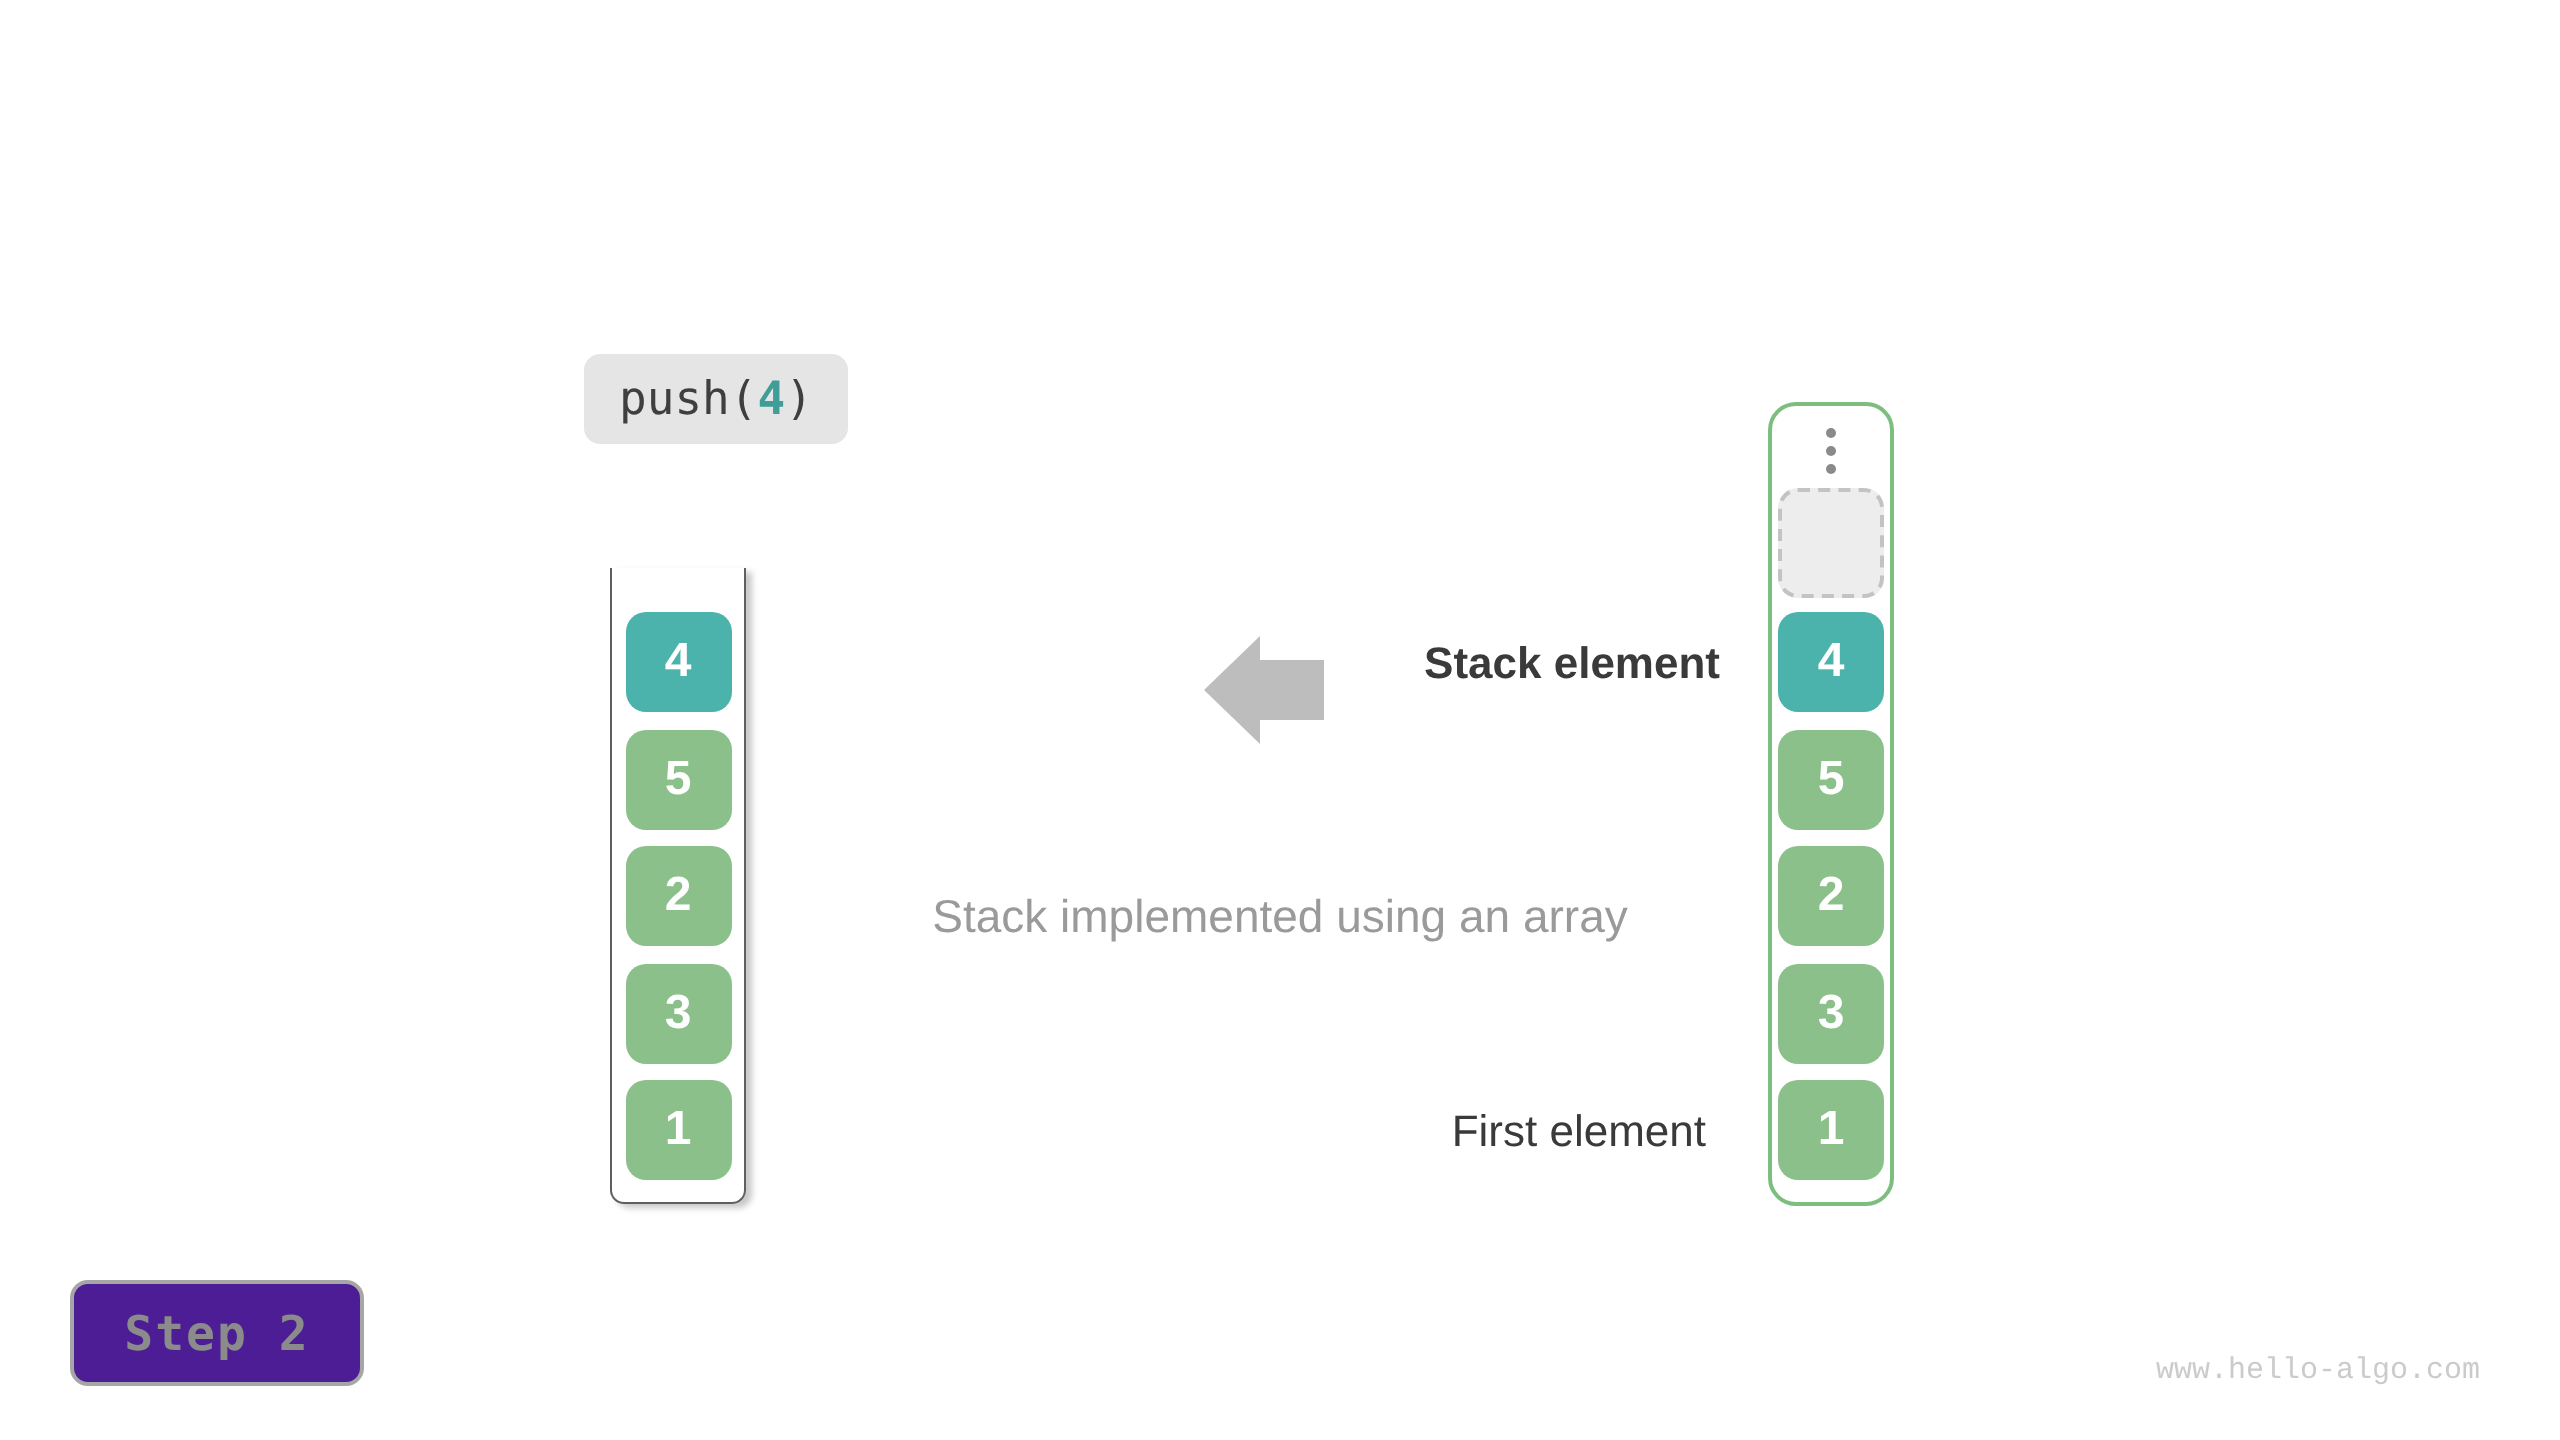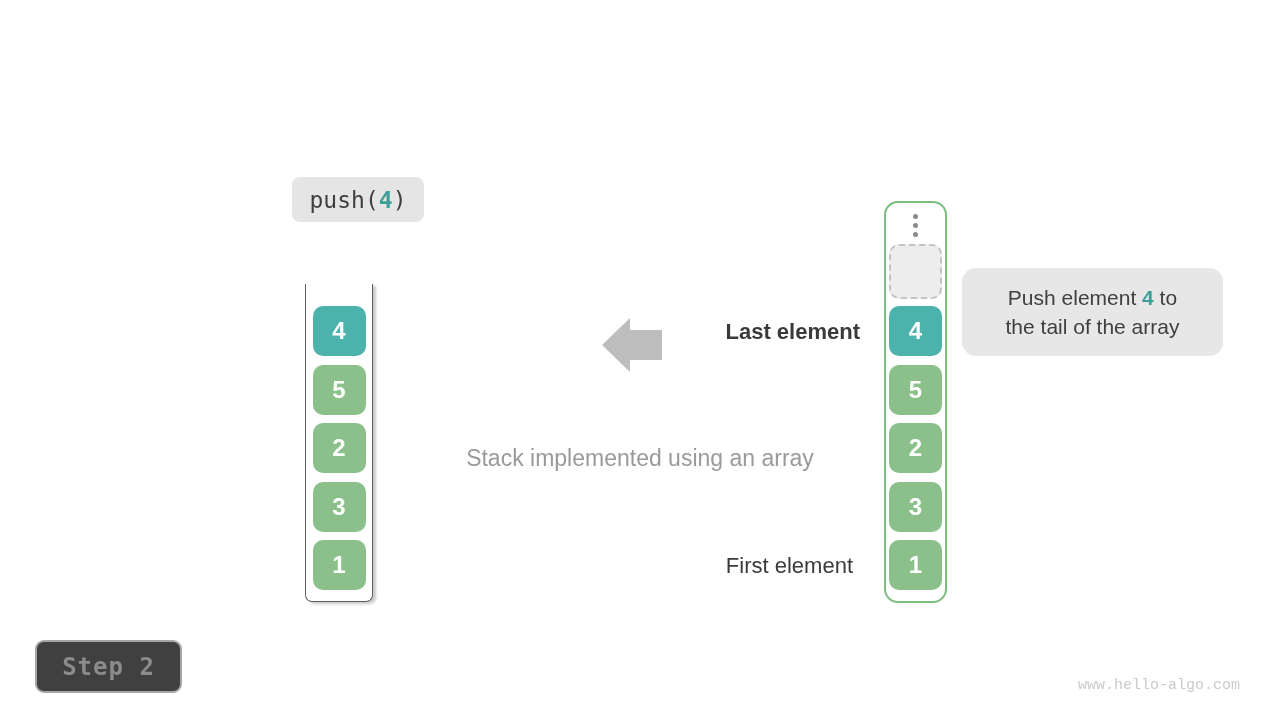--- a/index.html
+++ b/index.html
@@ -145,21 +145,21 @@
   .callout .hl {
     color: var(--teal-text);
     font-weight: bold;
   }
 
   
   .step-badge {
     position: absolute;
     left: 35px; top: 640px;
     width: 147px; height: 53px;
-    background: #404040;
+    background: #4c1d95;
     border: 2px solid #a6a6a6;
     border-radius: 9px;
     box-sizing: border-box;
     display: flex; align-items: center; justify-content: center;
     font-family: "DejaVu Sans Mono", monospace;
     font-size: 24px; font-weight: bold;
     letter-spacing: 1px;
     color: var(--step-text);
   }
 
@@ -190,40 +190,36 @@
     <div class="cell">3</div>
     <div class="cell">1</div>
   </div>
 
   <div class="arrow">
     <svg width="60" height="54" viewBox="0 0 60 54" fill="currentColor" aria-hidden="true">
       <polygon points="0,27 28,0 28,12 60,12 60,42 28,42 28,54"></polygon>
     </svg>
   </div>
 
-  <div class="label-last">Last element</div>
+  <div class="label-last">Stack element</div>
   <div class="caption">Stack implemented using an array</div>
   <div class="label-first">First element</div>
 
   <div class="stack-right">
     <div class="dots">
         <i></i>
         <i></i>
         <i></i>
       </div>
     <div class="slot-empty"></div>
     <div class="cell teal">4</div>
     <div class="cell">5</div>
     <div class="cell">2</div>
     <div class="cell">3</div>
     <div class="cell">1</div>
   </div>
 
-  <div class="callout">
-    <div><span>Push element </span><span class="hl">4</span><span> to</span></div>
-    <div>the tail of the array</div>
-  </div>
 
   <div class="step-badge">Step 2</div>
 
   <div class="watermark">www.hello-algo.com</div>
 
 </div>
 
 </body></html>

